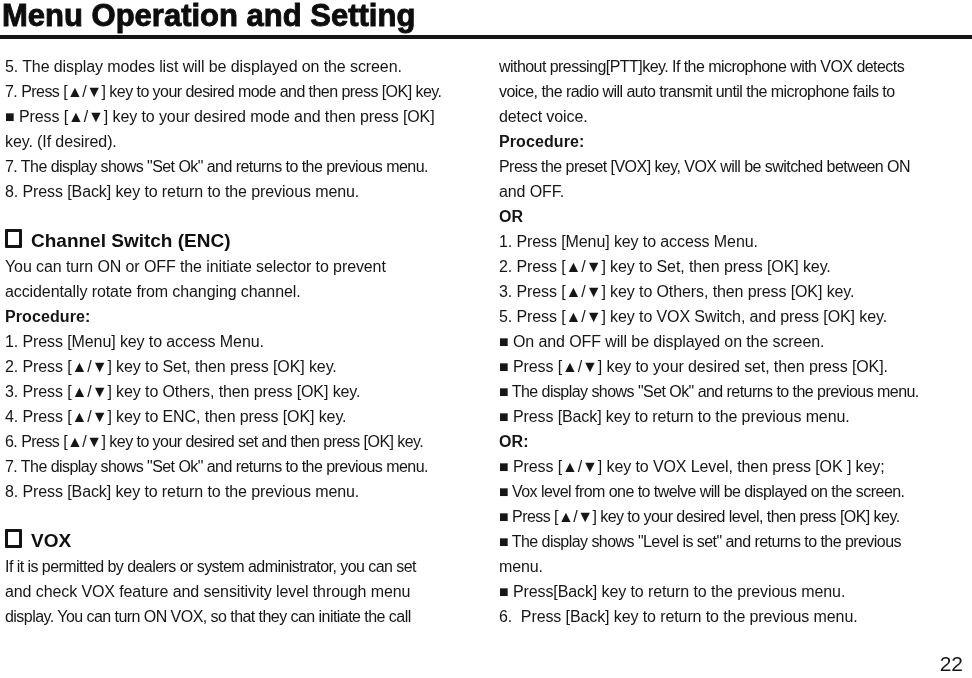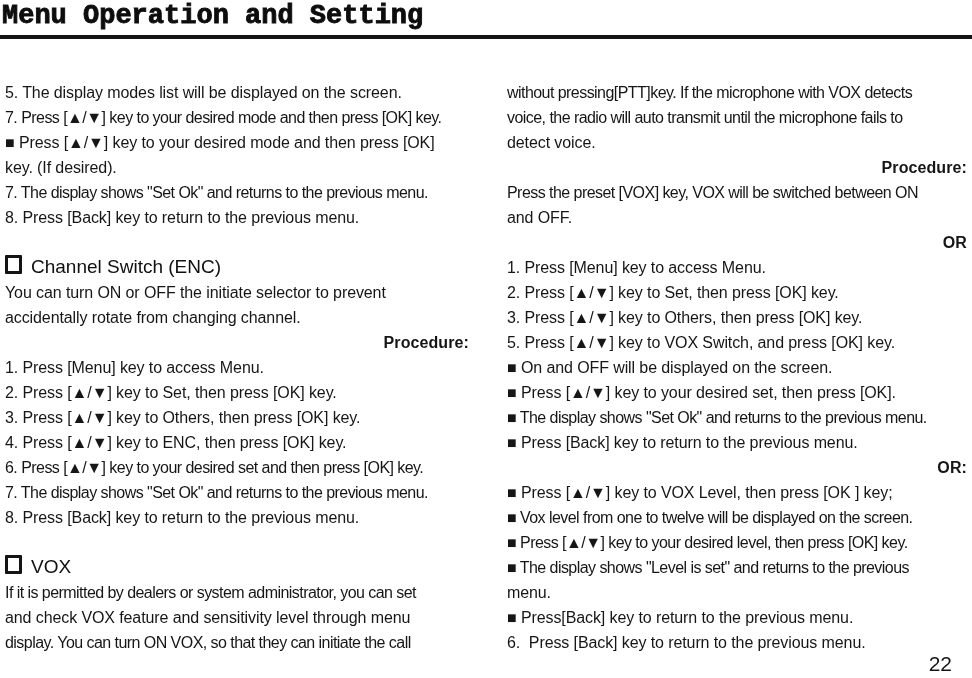--- a/index.html
+++ b/index.html
@@ -6,64 +6,62 @@
   body {
     width: 972px; height: 678px;
     position: relative;
     font-family: "Liberation Sans", sans-serif;
     color: #111111;
     overflow: hidden;
   }
   .page { position: absolute; inset: 0; background: #ffffff; }
   .doc-title {
     margin: 0; padding: 1px 12px 0 2px;
-    font-size: 27px; line-height: 30px;
+    font-size: 31px; line-height: 30px;
     font-weight: bold; letter-spacing: 0px;
     color: #0d0d0d;
-    font-family: Liberation Mono, monospace;
     -webkit-text-stroke: 0.9px #0d0d0d;
   }
   .title-rule {
     height: 4px; background: #141414;
     margin: 4px 0 0 0; width: 972px;
   }
   .columns {
     display: flex;
     padding: 15px 0 0 5px;
-    gap: 38px;
-    margin-top: 26px;
+    gap: 30px;
   }
   .col { flex: none; }
   .col-left  { width: 464px; }
   .col-right { width: 460px; }
   .line {
     font-size: 16px; line-height: 25px;
     white-space: nowrap;
     letter-spacing: -0.1px;
     color: #161616;
   }
   .line.tight { letter-spacing: -0.55px; }
-  .line.bold { font-weight: bold; letter-spacing: 0.1px; text-align: right; }
+  .line.bold { font-weight: bold; letter-spacing: 0.1px; }
   .gap { height: 23px; }
   .heading {
     font-size: 19px; line-height: 27px;
-    font-weight: normal; white-space: nowrap;
+    font-weight: bold; white-space: nowrap;
     color: #101010;
   }
   .sq {
     display: inline-block;
     width: 11px; height: 13px;
     border: 3px solid #141414;
     border-radius: 1px;
     margin-right: 9px;
     vertical-align: -1px;
   }
   .page-number {
     position: absolute;
-    right: 20px; bottom: 2px;
+    right: 9px; bottom: 2px;
     font-size: 21px; line-height: 24px;
     color: #161616;
   }
 </style>
 </head>
 <body>
 
 <div class="page">
   <h1 class="doc-title">Menu Operation and Setting</h1>
   <div class="title-rule"></div>

